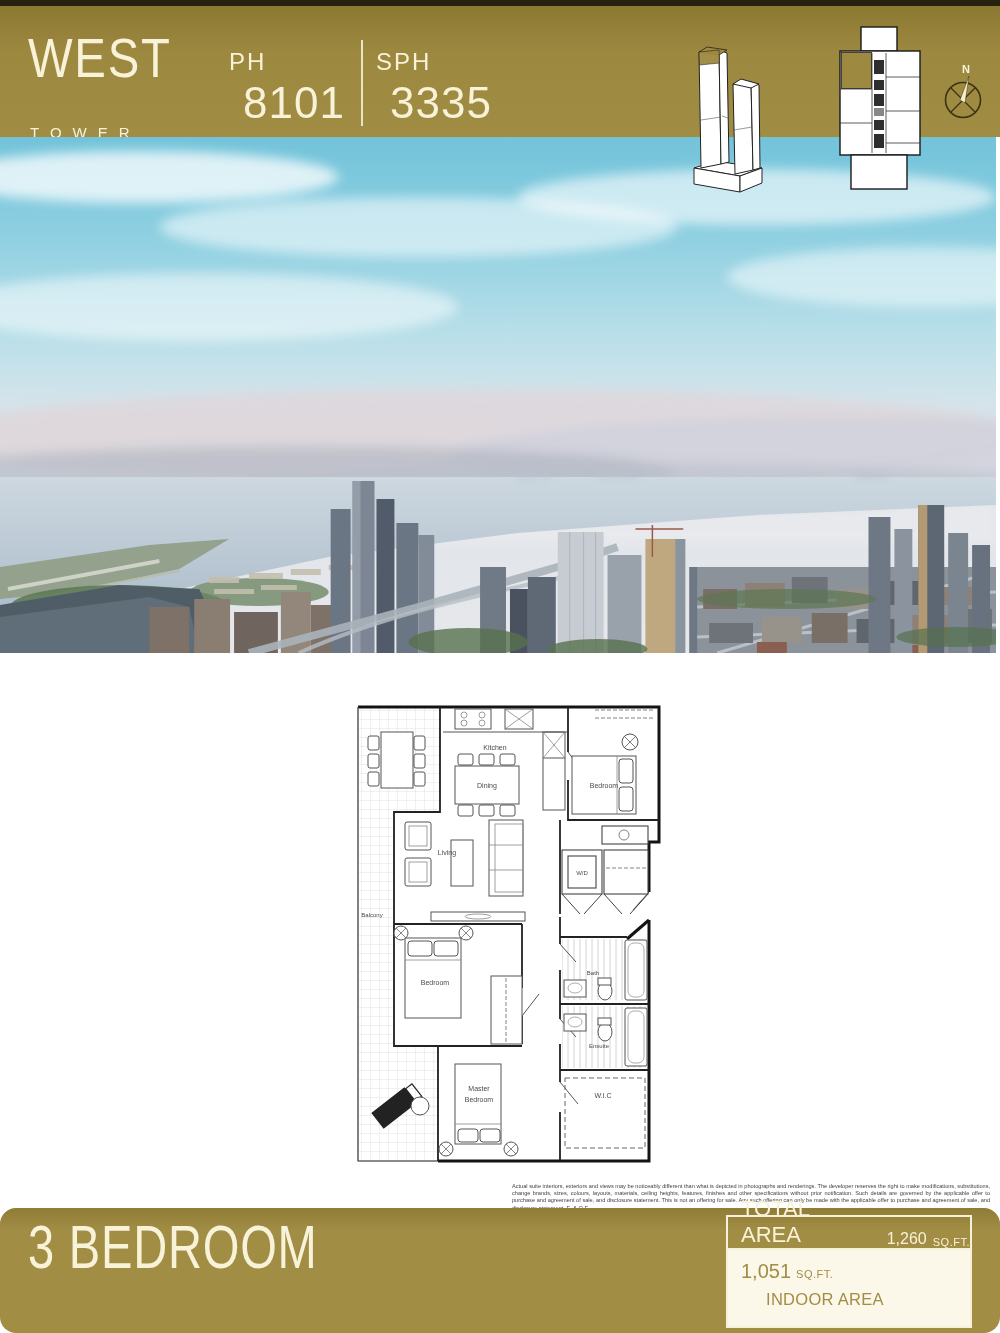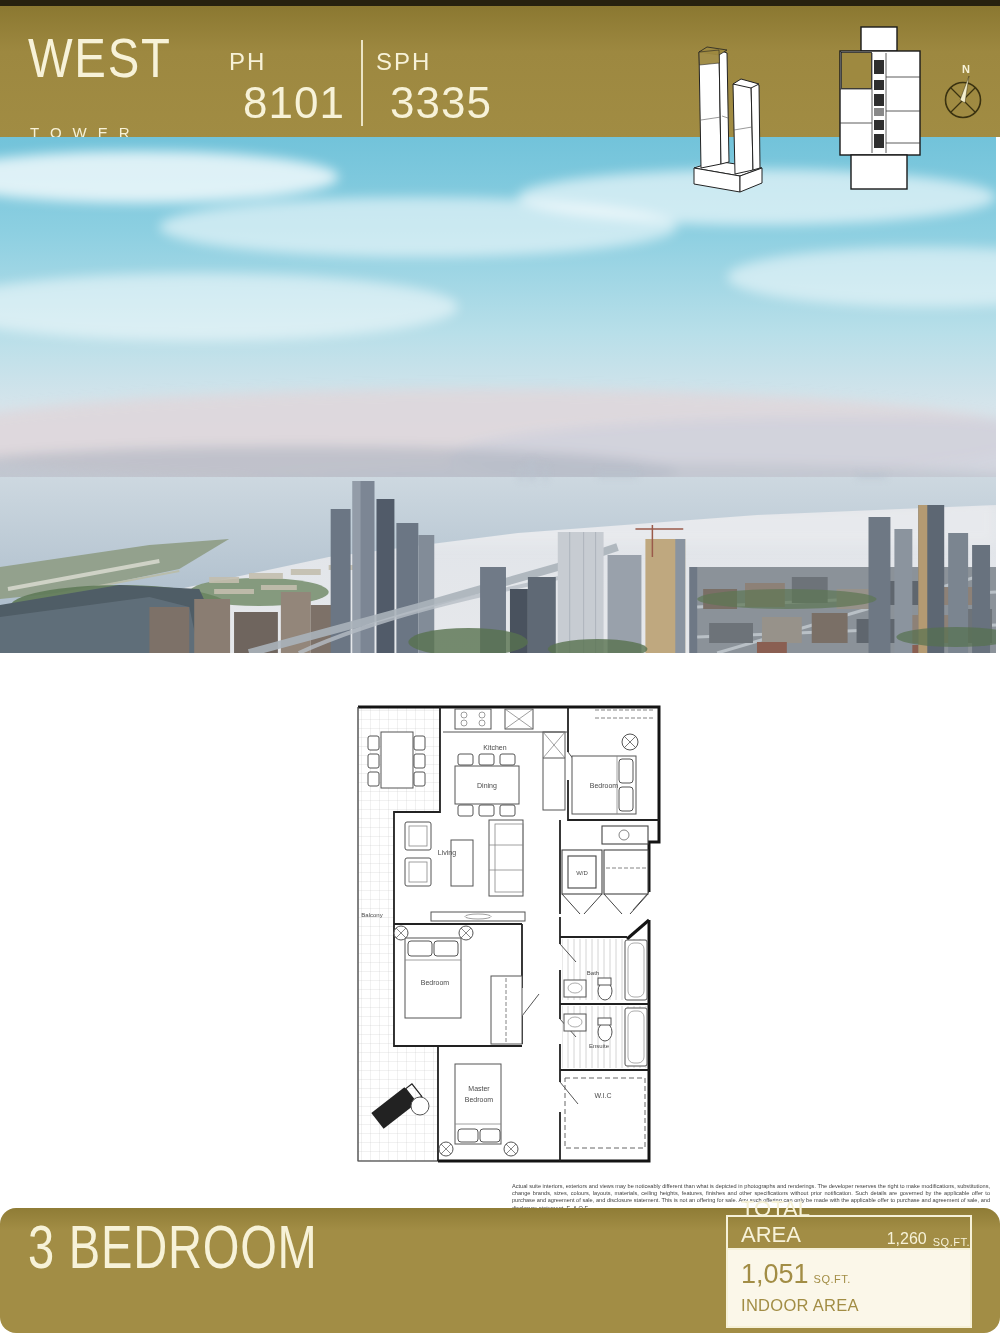--- a/index.html
+++ b/index.html
@@ -39,23 +39,23 @@
              letter-spacing:1px;transform:scaleX(.76);transform-origin:left top;}
   .area-table{position:absolute;left:726px;top:7px;width:242px;border:2px solid #f6f1d8;}
   .at-header{height:33px;display:flex;align-items:flex-end;padding:6px 0 0 13px;
              border-bottom:2px solid #f6f1d8;color:#f7f2d8;box-sizing:border-box;}
   .at-header .lbl{font-size:22px;}
   .at-header .val{font-size:16px;margin-left:18px;}
   .at-header .unit{font-size:11px;margin-left:6px;letter-spacing:.5px;}
   .at-body{display:flex;background:#fbf7e9;color:#a28d45;height:76px;}
   .at-cell{flex:1;padding:11px 0 0 13px;box-sizing:border-box;}
   .at-cell.right{border-left:2px solid #a28d45;}
-  .at-cell .num{font-size:27px;line-height:1;}
+  .at-cell .num{font-size:20px;line-height:1;}
   .at-cell .unit{font-size:11px;margin-left:5px;letter-spacing:.5px;}
-  .at-cell .lbl{font-size:16.5px;margin-top:8px;letter-spacing:.3px;}
+  .at-cell .lbl{font-size:16.5px;margin-top:8px;letter-spacing:.3px;margin-left:25px;}
 </style>
 </head>
 <body>
 
 <div class="page">
 
   <div class="top-strip"></div>
   <div class="band-top">
     <div class="brand-west cream">WEST</div>
     <div class="brand-tower cream">TOWER</div>

